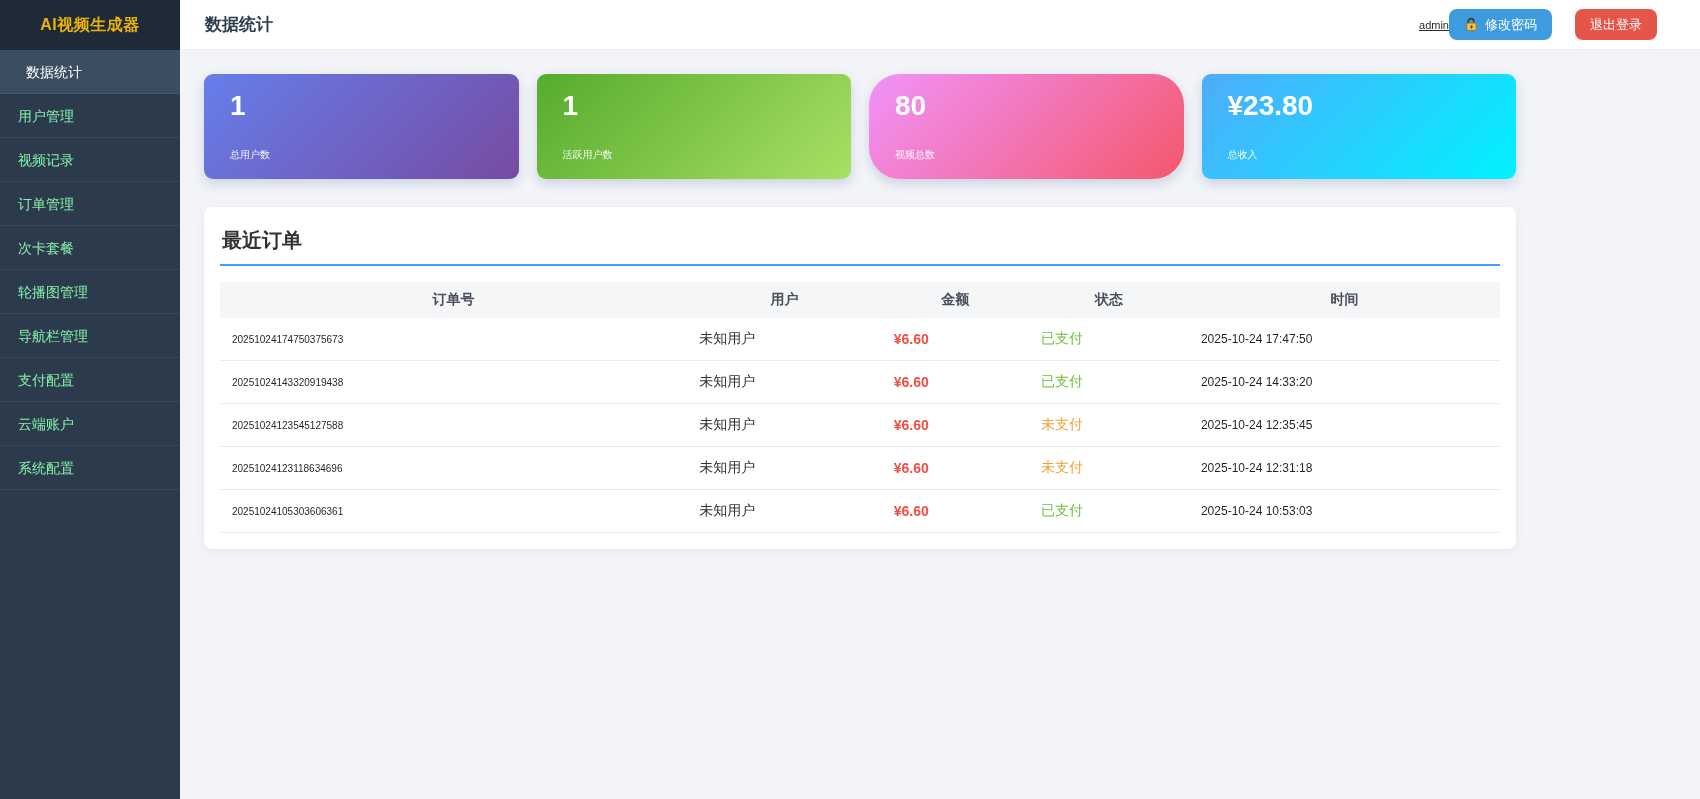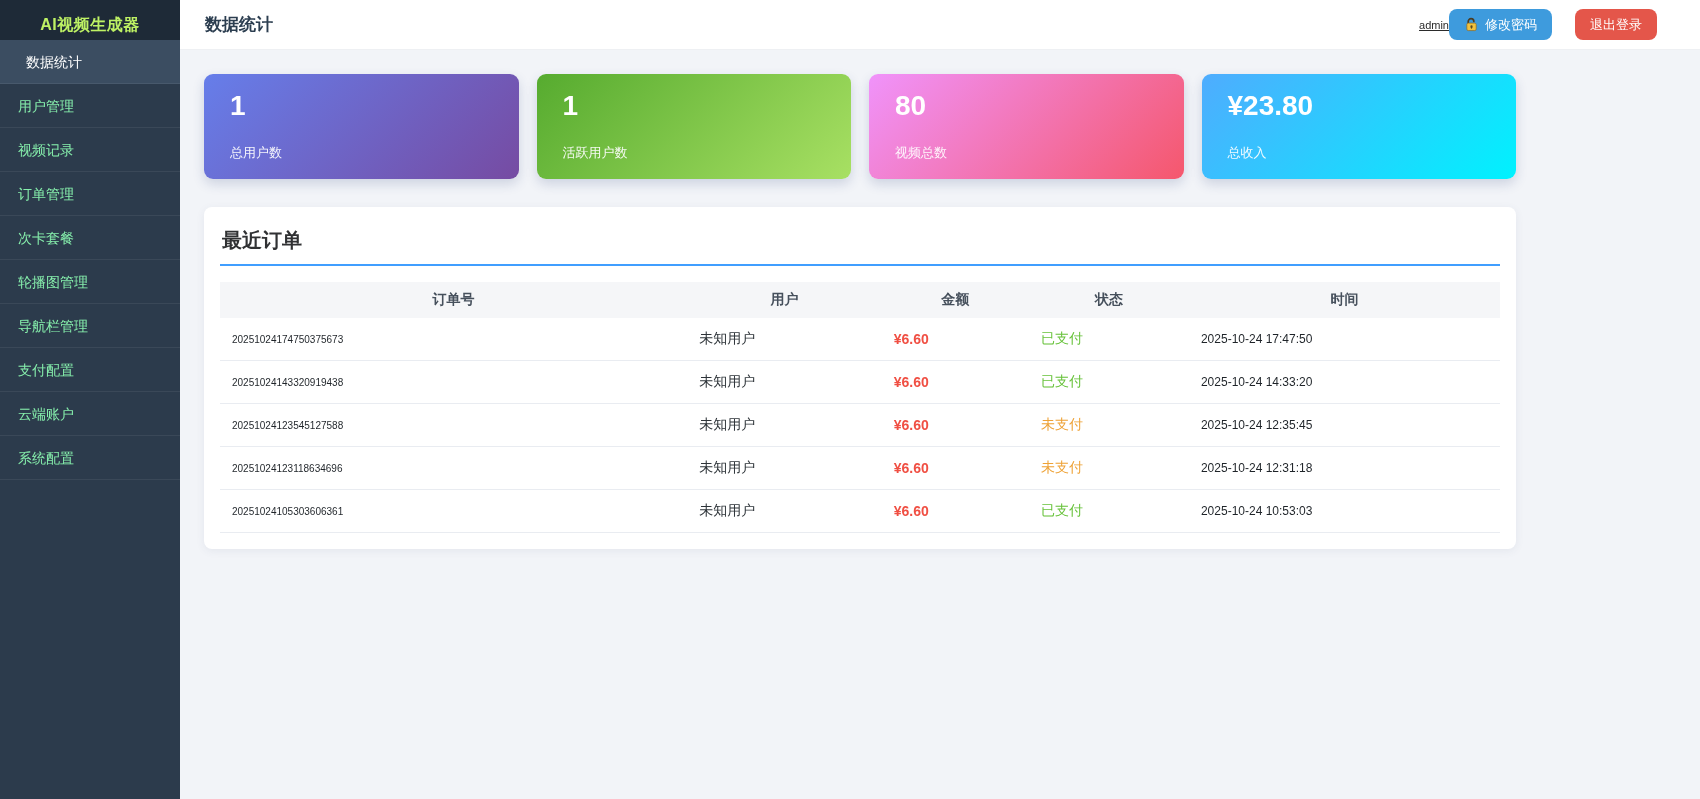--- a/index.html
+++ b/index.html
@@ -5,21 +5,21 @@
   html,body{margin:0;padding:0;}
   body{
     width:1700px;height:799px;overflow:hidden;
     font-family:"Liberation Sans","DejaVu Sans",sans-serif;
     background:var(--page-bg,#f2f4f8);
   }
   .layout{display:flex;width:1700px;height:799px;}
 
   
   .sidebar{width:180px;min-width:180px;background:var(--sidebar-bg,#2c3b4c);height:100%;}
-  .logo{height:40px;line-height:50px;text-align:center;color:#bef264;font-weight:bold;
+  .logo{height:50px;line-height:50px;text-align:center;color:#eab308;font-weight:bold;
         font-size:16px;background:var(--logo-bg,#1e2a37);letter-spacing:.5px;}
   .menu-item{height:44px;line-height:44px;padding-left:18px;color:#86efac;font-size:14px;
         border-bottom:1px solid rgba(255,255,255,0.07);cursor:pointer;box-sizing:border-box;}
   .menu-item.active{background:var(--sidebar-active-bg,#3b4d61);color:#ffffff;padding-left:26px;}
 
   
   .main{flex:1;display:flex;flex-direction:column;background:var(--page-bg,#f2f4f8);}
   .topbar{height:50px;min-height:50px;background:#ffffff;display:flex;align-items:center;
         padding:0 43px 0 25px;border-bottom:1px solid #eef0f3;box-sizing:border-box;}
   .page-title{font-size:17px;font-weight:bold;color:#2c3e50;}
@@ -31,21 +31,21 @@
   .btn-danger{background:var(--danger,#e4564a);}
   .lock-icon{display:inline-block;width:15px;height:15px;}
 
   
   .content{padding:24px 0 0 24px;width:1336px;box-sizing:border-box;}
   .cards{display:flex;gap:18px;}
   .stat-card{flex:1;height:105px;border-radius:9px;padding:17px 26px;color:#ffffff;
         box-sizing:border-box;display:flex;flex-direction:column;justify-content:space-between;
         box-shadow:0 5px 12px rgba(40,60,120,0.18);}
   .stat-value{font-size:28px;font-weight:bold;line-height:1.1;}
-  .stat-label{font-size:13px;opacity:.93;}
+  .stat-label{font-size:10px;opacity:.93;}
 
   .orders-card{background:#ffffff;margin-top:28px;border-radius:8px;padding:16px;
         box-shadow:0 2px 8px rgba(60,80,120,0.08);}
   .orders-title{font-size:20px;font-weight:bold;color:#303133;padding:4px 2px 10px;
         border-bottom:2px solid var(--title-underline,#409eff);}
   table{width:100%;border-collapse:collapse;margin-top:16px;}
   thead th{background:#f5f6f8;text-align:center;padding:9px 12px;font-size:14px;color:#46505c;
         font-weight:bold;}
   tbody td{padding:12px;font-size:14px;color:#2d3338;border-bottom:1px solid #e9ecf1;}
   td.col-order{font-size:10px;color:#1f2429;}
@@ -100,21 +100,21 @@
 
       <div class="cards">
         <div class="stat-card" style="background: linear-gradient(135deg, rgb(102, 126, 234), rgb(118, 75, 162));">
           <div class="stat-value">1</div>
           <div class="stat-label">总用户数</div>
         </div>
         <div class="stat-card" style="background: linear-gradient(135deg, rgb(86, 171, 47), rgb(168, 224, 99));">
           <div class="stat-value">1</div>
           <div class="stat-label">活跃用户数</div>
         </div>
-        <div class="stat-card" style="background: linear-gradient(135deg, rgb(240, 147, 251), rgb(245, 87, 108));">
+        <div class="stat-card" style="background: linear-gradient(135deg, rgb(240, 147, 251), rgb(245, 87, 108)); border-radius: 31px;">
           <div class="stat-value">80</div>
           <div class="stat-label">视频总数</div>
         </div>
         <div class="stat-card" style="background: linear-gradient(135deg, rgb(79, 172, 254), rgb(0, 242, 254));">
           <div class="stat-value">¥23.80</div>
           <div class="stat-label">总收入</div>
         </div>
       </div>
 
       <section class="orders-card">

